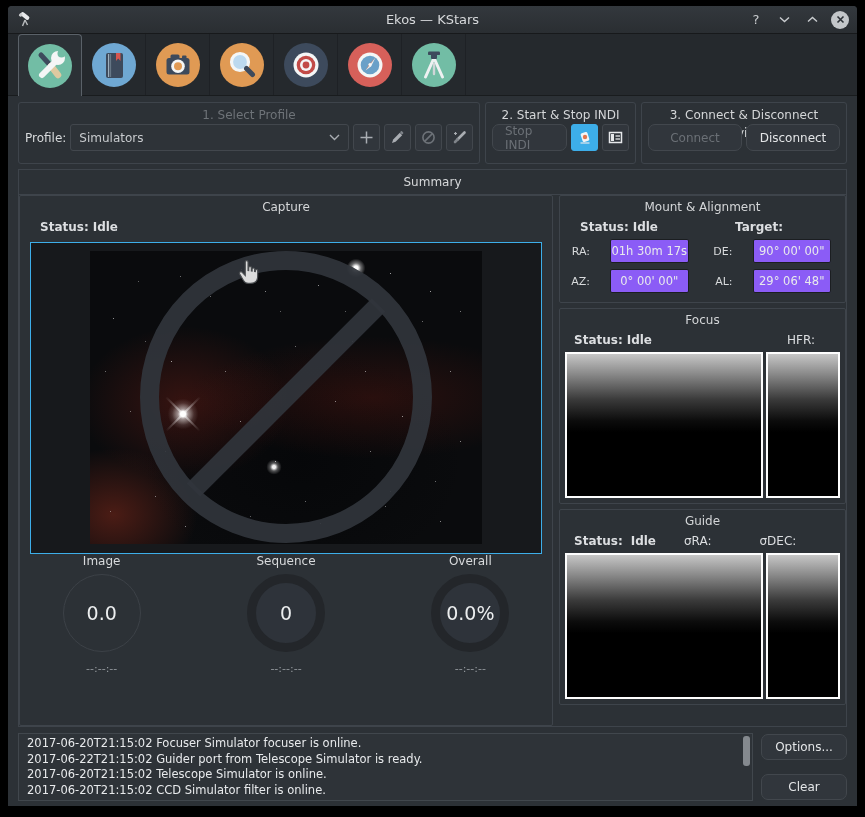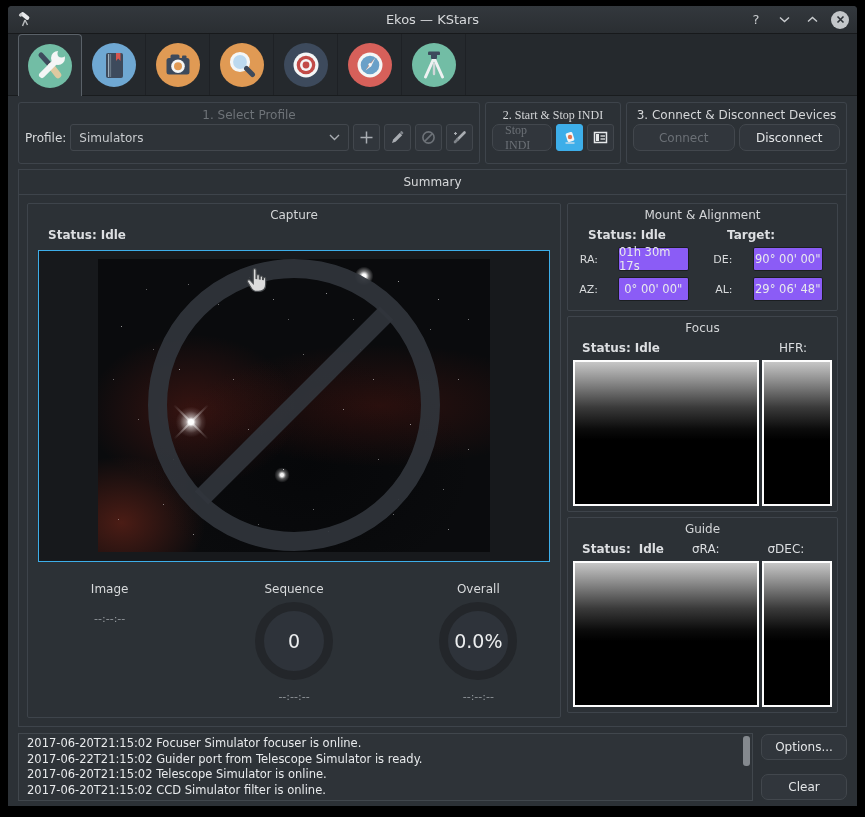--- a/index.html
+++ b/index.html
@@ -29,39 +29,39 @@
                   border-radius:4px 4px 0 0; margin-bottom:-1px; }
   .tab svg { width:48px; height:48px; }
 
   
   .toolbar { flex:0 0 62px; display:flex; gap:5px; margin:6px 10px 5px; }
   .groupbox { border:1px solid #3e444b; border-radius:3px; padding:3px 6px 6px; }
   .groupbox .gtitle { text-align:center; font-size:12px; color:#d4d6d8; height:18px; line-height:18px; }
   .groupbox .gtitle.dim { color:#6e7378; }
   .grow { display:flex; align-items:center; gap:4px; }
   .g-profile { width:462px; }
-  .g-indi { width:136px;font-family:Liberation Serif, serif; }
+  .g-indi { width:151px; }
   .g-devices { flex:1; }
   .lbl { font-size:12px; color:#d8dadc; }
   .combo { flex:1; height:27px; background:#2e3338; border:1px solid #42474d; border-radius:3px;
            display:flex; align-items:center; padding:0 8px; font-size:12px; color:#c8cbce; }
   .combo .chev { margin-left:auto; }
   .sqbtn { width:27px; height:27px; background:#31363c; border:1px solid #42474d; border-radius:3px;
            display:flex; align-items:center; justify-content:center; }
   .sqbtn.blue { background:#3daee9; border-color:#3daee9; }
   .pushbtn { height:27px; background:#31363c; border:1px solid #42474d; border-radius:7px;
              font-size:12px; color:#e3e5e7; display:flex; align-items:center; justify-content:center; padding:0 12px; }
   .pushbtn.disabled { color:#6b7076; }
 
   
   .summary-tab { flex:0 0 25px; margin:0 10px; border:1px solid #3e444b; border-bottom:none;
                  display:flex; align-items:center; justify-content:center; font-size:12px; color:#d6d8da; }
 
   
-  .main-frame { flex:0 0 533px; margin:0 10px; border:1px solid #3e444b; padding:8px; display:flex; gap:6px; }
+  .main-frame { flex:0 0 533px; margin:0 10px; border:1px solid #3e444b; display:flex; gap:6px; }
   .panel { border:1px solid #3e444b; border-radius:2px; }
   .ptitle { text-align:center; font-size:12px; color:#d4d6d8; height:20px; line-height:22px; }
   .capture-panel { width:534px; display:flex; flex-direction:column; }
   .status-row { display:flex; font-size:12px; padding:4px 20px 2px; align-items:baseline; }
   .bold { font-weight:bold; }
 
   
   .preview { margin:6px 10px 0; height:312px; border:1px solid #3daee9; background:#17191c; position:relative; }
   .neb-img { position:absolute; left:59px; top:8px; width:392px; height:293px;
     background:
@@ -103,21 +103,21 @@
     background:radial-gradient(circle, #fff 0 2px, rgba(255,255,255,.4) 5px, transparent 60%); }
   .bstar3 { left:175px; top:207px; width:18px; height:18px;
     background:radial-gradient(circle, rgba(255,255,255,.95) 0 1.5px, rgba(255,255,255,.3) 4px, transparent 60%); }
   .no-sign { position:absolute; left:50px; top:0; width:292px; height:292px; border-radius:50%;
              border:19px solid rgba(48,53,59,.93); }
   .no-sign .bar { position:absolute; left:-4px; top:118px; width:262px; height:19px;
                   background:rgba(48,53,59,.93); transform:rotate(-45deg); }
   .cursor { position:absolute; left:205px; top:16px; width:26px; height:30px; }
 
   
-  .progress-row { flex:1; display:flex; margin-top:20px;gap:21px; }
+  .progress-row { flex:1; display:flex; margin-top:0;gap:21px; }
   .pcol { flex:1; display:flex; flex-direction:column; align-items:center; }
   .pcol .plabel { font-size:12px; color:#d8dadc; margin-bottom:6px; }
   .circle { width:78px; height:78px; border-radius:50%; display:flex; align-items:center; justify-content:center;
             font-size:19px; color:#eceeef; }
   .circle.thin { border:1px solid #3c4147; }
   .circle.ring { border:9px solid #23262a; background:#2e333a; }
   .ptime { font-size:11px; color:#93989d; margin-top:10px; }
 
   
   .right-col { flex:1; display:flex; flex-direction:column; gap:5px; }
@@ -330,20 +330,23 @@
               <div class="bar"></div>
             </div>
         </div>
         <svg class="cursor" viewBox="0 0 24 28">
           <path d="M8.5 2.6 c0-1.4 2.6-1.4 2.6 0 v8.2 l0.6 0.1 v-3 c0-1.3 2.5-1.3 2.5 0 v3.3 l0.7 0.1 v-2 c0-1.2 2.3-1.2 2.3 0 v2.4 l0.7 0.1 v-1.1 c0-1.2 2.2-1.2 2.2 0 v5.4 c0 4.2-2.6 6.6-6.6 6.6 h-2.2 c-2.6 0-3.8-1.3-5-3.6 l-3-5 c-1-1.6 1.2-3 2.4-1.7 l2.8 3 z" fill="#dcdcdc" stroke="#4a4d50" stroke-width="1.1"></path>
         </svg>
       </div>
       <div class="progress-row">
         <div class="pcol">
           <div class="plabel">Image</div>
+          <div class="circle thin">
+            <span>0.0</span>
+          </div>
           <div class="ptime">--:--:--</div>
         </div>
         <div class="pcol">
           <div class="plabel">Sequence</div>
           <div class="circle ring">
             <span>0</span>
           </div>
           <div class="ptime">--:--:--</div>
         </div>
         <div class="pcol">

